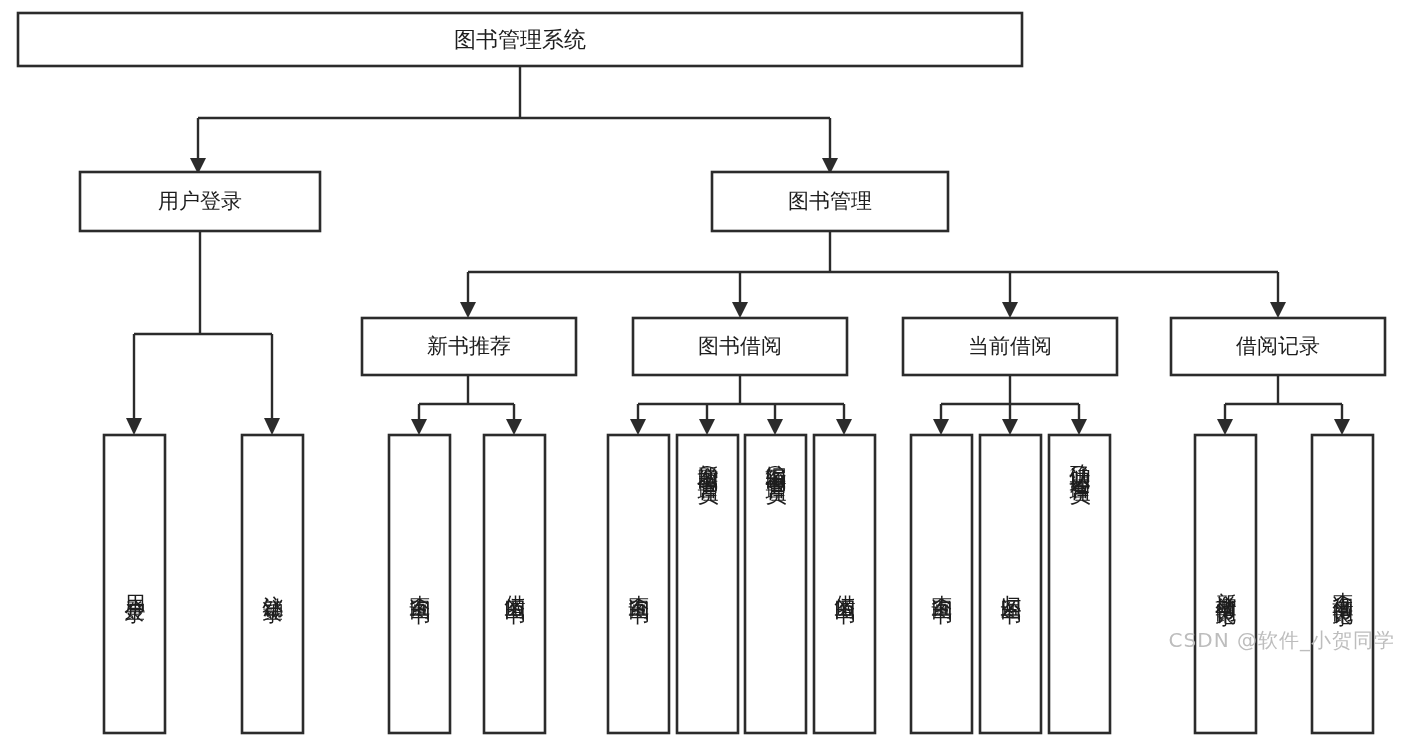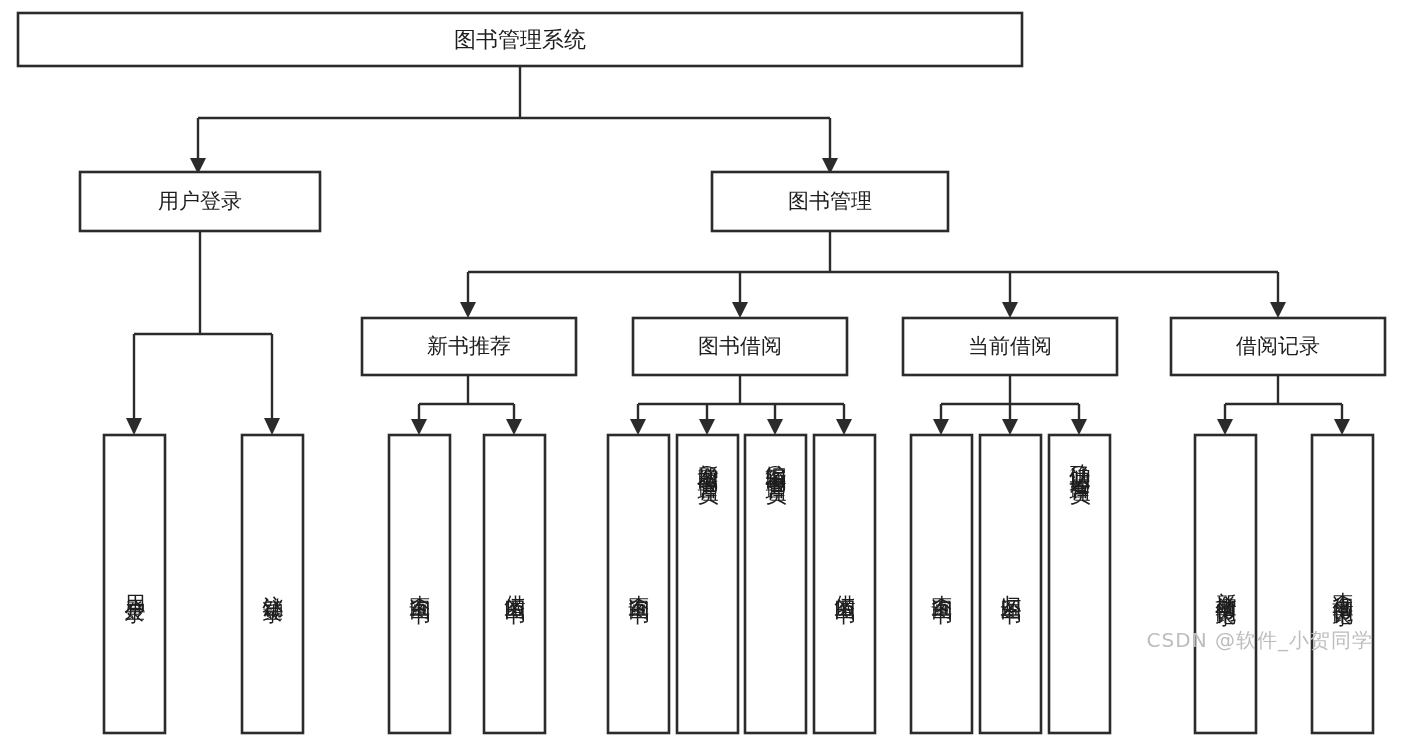--- a/index.html
+++ b/index.html
@@ -67,21 +67,21 @@
     font-family: "DejaVu Sans", "Liberation Sans", sans-serif;
     font-size: 21px;
     line-height: 1;
     letter-spacing: 3px;
     color: #1d1d1d;
     white-space: nowrap;
     text-align: center;
   }
   .watermark {
     position: absolute;
-    right: 32px;
+    right: 10px;
     bottom: 5px;
     font-family: "DejaVu Sans", "Liberation Sans", sans-serif;
     font-size: 20px;
     color: #bdbdbd;
     letter-spacing: 1px;
     white-space: nowrap;
     pointer-events: none;
   }
 </style>
 </head>

